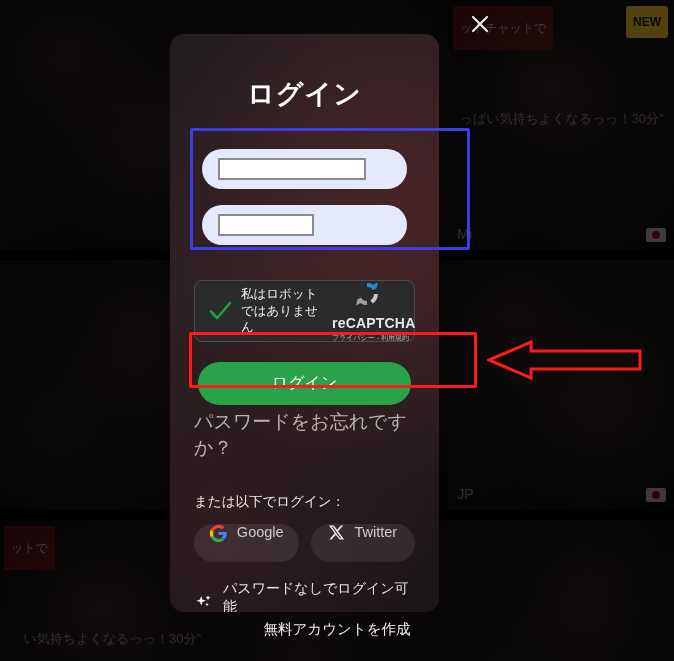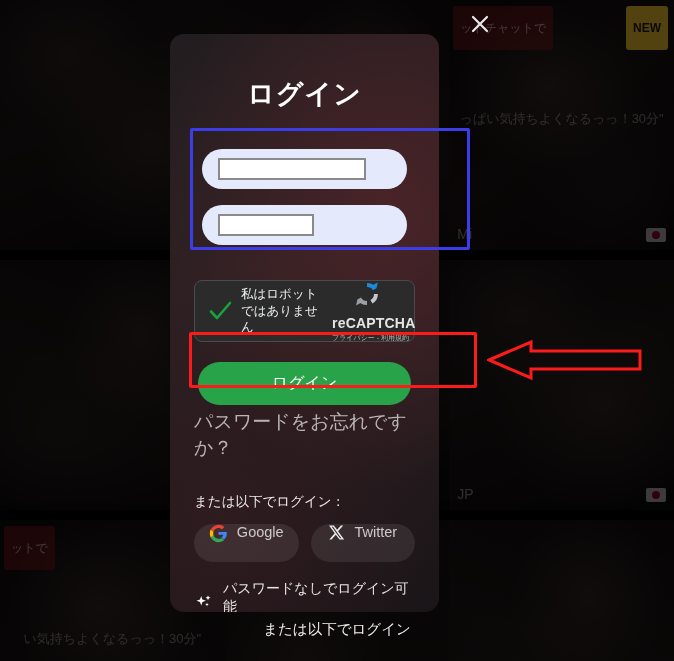--- a/index.html
+++ b/index.html
@@ -87,21 +87,21 @@
   }
   .bg-new-badge {
     position: absolute;
     top: 6px;
     right: 6px;
     background: #c9a227;
     color: #1a1408;
     font-size: 12px;
     font-weight: bold;
     line-height: 1;
-    padding: 16px 7px;
+    padding: 10px 7px;
     border-radius: 3px;
     z-index: 3;
     opacity: 0.9;
   }
   .bg-caption {
     position: absolute;
     left: 6px;
     right: 6px;
     top: 44%;
     text-align: center;
@@ -497,21 +497,21 @@
         <svg width="20" height="20" viewBox="0 0 20 20" aria-hidden="true">
           <path d="M7.2 4.1 L8.4 7.6 L11.9 8.8 L8.4 10 L7.2 13.5 L6 10 L2.5 8.8 L6 7.6 Z" fill="#ffffff"></path>
           <path d="M14 3.2 L14.7 5.1 L16.6 5.8 L14.7 6.5 L14 8.4 L13.3 6.5 L11.4 5.8 L13.3 5.1 Z" fill="#ffffff"></path>
           <path d="M13 10.6 L13.5 12 L14.9 12.5 L13.5 13 L13 14.4 L12.5 13 L11.1 12.5 L12.5 12 Z" fill="#ffffff"></path>
         </svg>
       </span>
       <span id="passwordless-label">パスワードなしでログイン可能</span>
     </div>
   </div>
 
-  <div id="create-account-link">または以下でログイン</div>
+  <div id="create-account-link">無料アカウントを作成</div>
 
   <div id="annotation-blue-box"></div>
   <div id="annotation-red-box"></div>
   <div id="annotation-red-arrow">
     <svg width="155" height="44" viewBox="0 0 155 44" aria-hidden="true">
       <path d="M2 22 L44 4 L44 13 L153 13 L153 31 L44 31 L44 40 Z" fill="none" stroke="#fc1b1b" stroke-width="3" stroke-linejoin="miter"></path>
     </svg>
   </div>
 
 </div>

